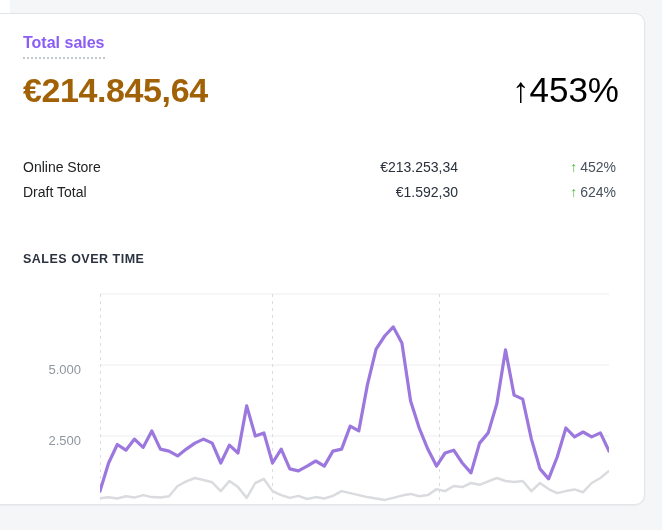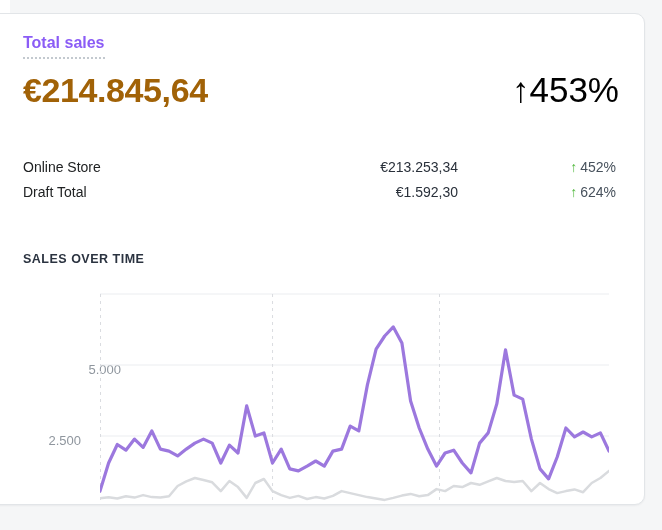--- a/index.html
+++ b/index.html
@@ -96,21 +96,21 @@
     left: 0;
     width: 80px;
     height: 18px;
     text-align: right;
     font-size: 13px;
     color: #8f969e;
     line-height: 18px;
   }
   .ytick-0 { top: 222px; }
   .ytick-1 { top: 151px; }
-  .ytick-2 { top: 80px; padding-left: 40px;  }
+  .ytick-2 { top: 80px;  }
   .ytick-3 { top: 9px;   }
   .plot-svg {
     position: absolute;
     left: 99px; top: 0;
     width: 509px; height: 225px;
   }
 </style>
 </head>
 <body>
 

